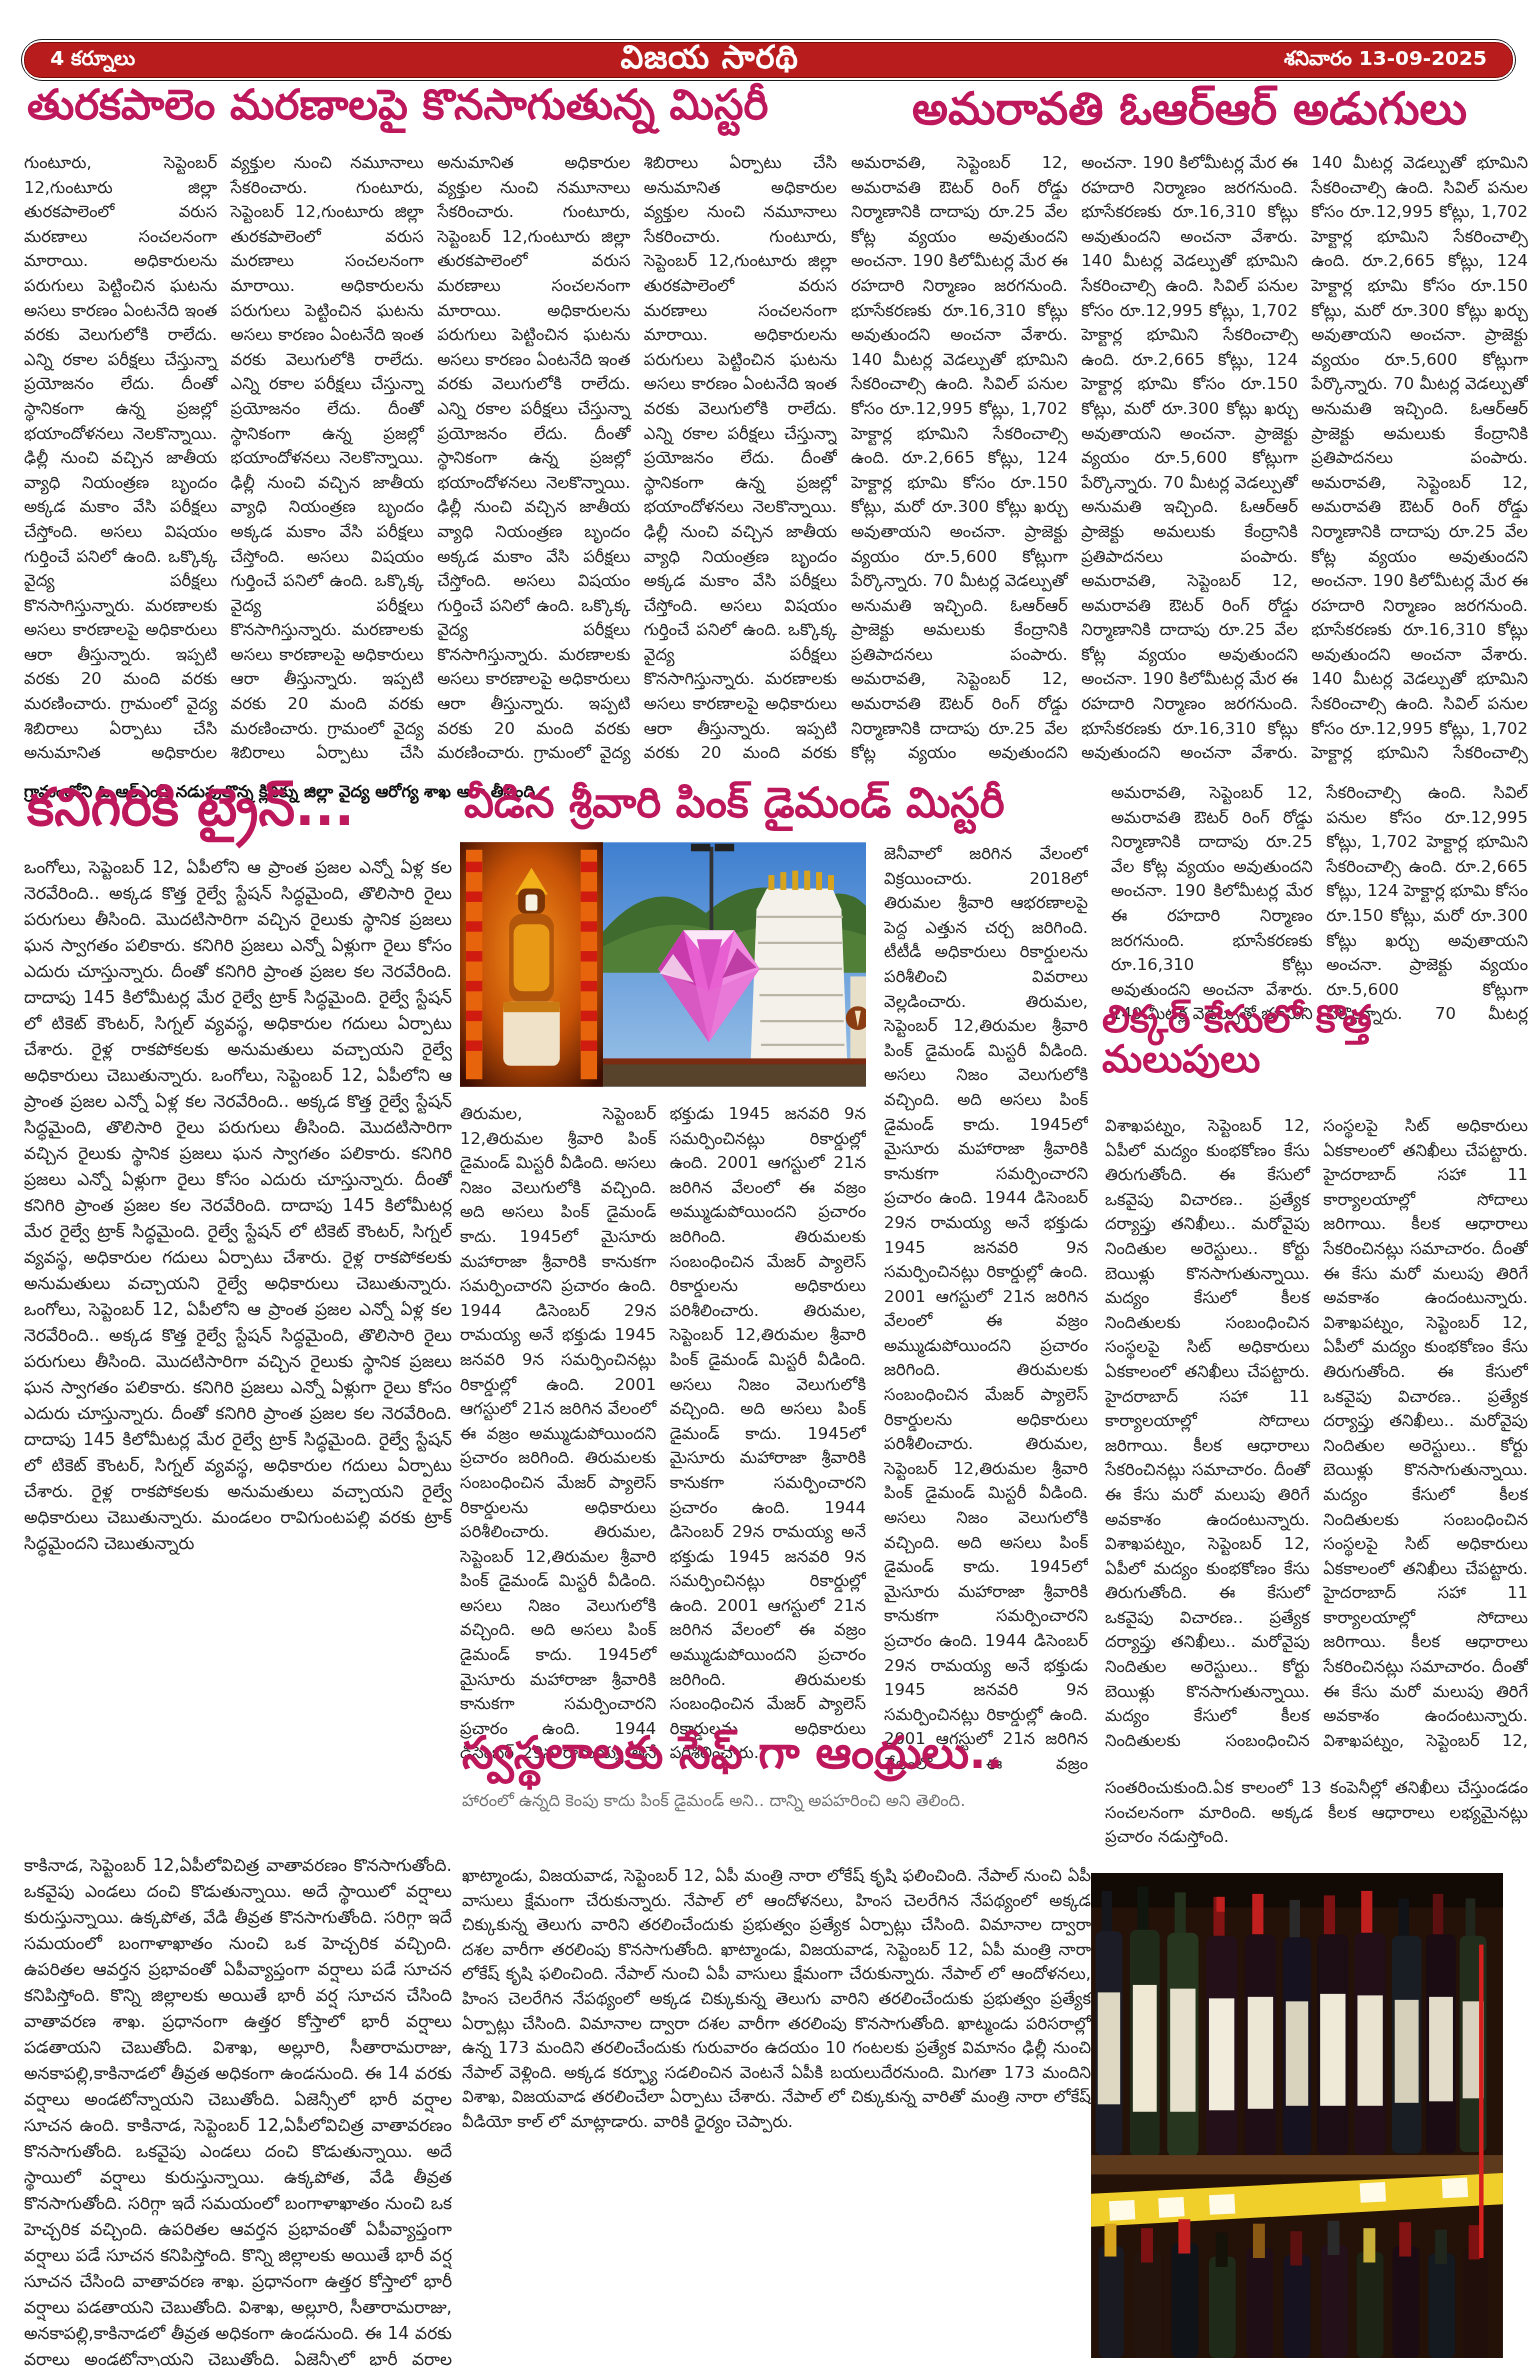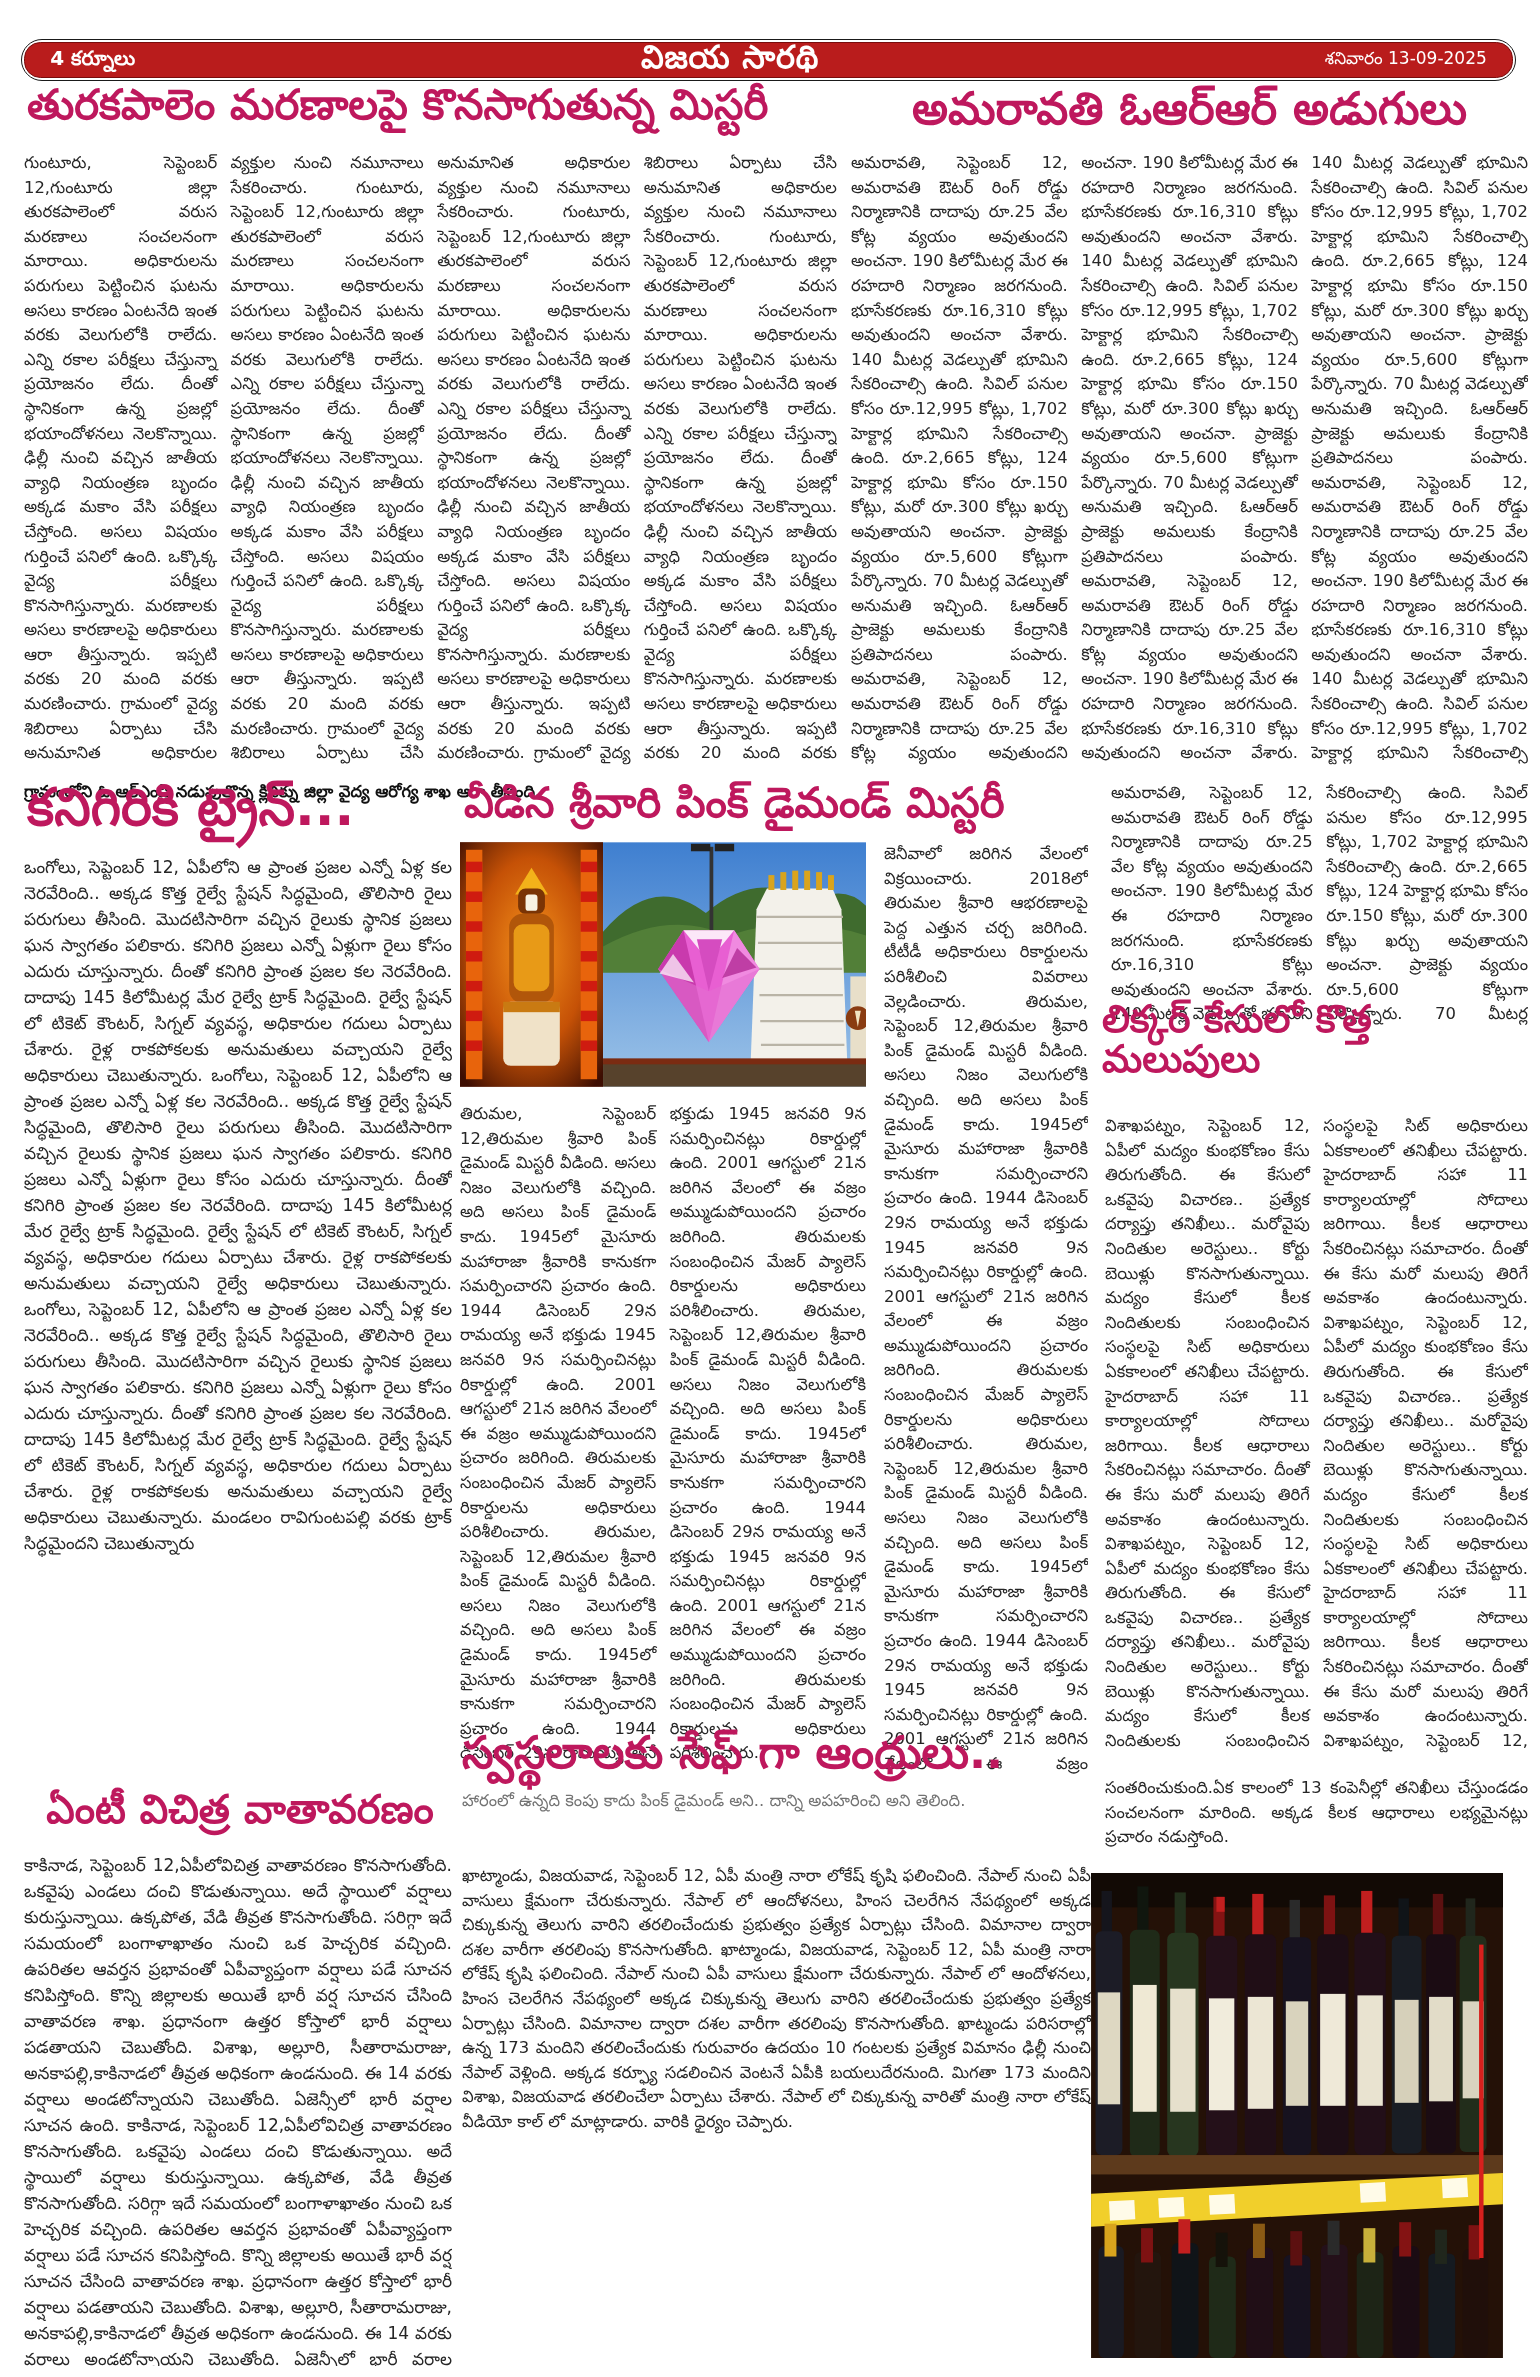--- a/index.html
+++ b/index.html
@@ -7,21 +7,21 @@
         font-family:"DejaVu Sans","Liberation Sans",sans-serif;color:#1c1c1c;overflow:hidden;}
   .abs{position:absolute;}
   
   .mast-outer{left:21px;top:39px;width:1495px;height:42px;border:1.5px solid #1a1a1a;border-radius:21px;
               background:#ffffff;box-sizing:border-box;padding:2.2px;}
   .mast-bar{width:100%;height:100%;background:#b91c1c;border:0.7px solid #7a0c0c;border-radius:16.4px;
             display:flex;align-items:center;justify-content:space-between;box-sizing:border-box;
             padding:0 25px;color:#ffffff;}
   .mast-left{font-size:20px;font-weight:700;}
   .mast-center{font-size:32px;font-weight:700;letter-spacing:0.7px;}
-  .mast-right{font-size:17px;font-weight:400;}
+  .mast-right{font-size:20px;font-weight:700;}
   
   .hl{font-weight:800;color:#be185d;line-height:1.05;letter-spacing:0;}
   .hl1{left:27px;top:83px;width:810px;height:61px;font-size:42px;}
   .hl2{left:851px;top:85px;width:677px;height:63px;font-size:45px;text-align:center;font-family:"DejaVu Serif","Liberation Serif",serif;}
   .hl-kanigiri{left:27px;top:780px;width:428px;height:66px;font-size:52px;}
   .hl-pink{left:464px;top:781px;width:638px;height:55px;font-size:42px;}
   .hl-liquor{left:1102px;top:1000px;width:426px;height:49px;font-size:38px;text-align:left;}
   .hl-weather{left:30px;top:1788px;width:420px;height:54px;font-size:40px;text-align:center;}
   .hl-nepal{left:462px;top:1729px;width:629px;height:61px;font-size:45px;}
   
@@ -285,21 +285,20 @@
           <rect x="461" y="478" width="16" height="46" fill="#20261c"></rect>
         <rect x="498" y="504" width="34" height="146" rx="8" fill="#200f0a"></rect>
           <rect x="506" y="472" width="15" height="46" fill="#7e1212"></rect>
       </g>
 
       <rect x="520" y="96" width="6" height="420" fill="#d6201d"></rect>
       <rect x="532" y="60" width="20" height="590" fill="#3a2villa" opacity="0"></rect>
     </svg>
   </div>
 
-  <div class="abs hl hl-weather">ఏంటీ విచిత్ర వాతావరణం</div>
   <div class="abs body-txt" style="left:24px;top:1852px;width:428px;height:514px;font-size:17px;line-height:26px;">
     <span>కాకినాడ, సెప్టెంబర్ 12,ఏపీలోవిచిత్ర వాతావరణం కొనసాగుతోంది. ఒకవైపు ఎండలు దంచి కొడుతున్నాయి. అదే స్థాయిలో వర్షాలు కురుస్తున్నాయి. ఉక్కపోత, వేడి తీవ్రత కొనసాగుతోంది. సరిగ్గా ఇదే సమయంలో బంగాళాఖాతం నుంచి ఒక హెచ్చరిక వచ్చింది. ఉపరితల ఆవర్తన ప్రభావంతో ఏపీవ్యాప్తంగా వర్షాలు పడే సూచన కనిపిస్తోంది. కొన్ని జిల్లాలకు అయితే భారీ వర్ష సూచన చేసింది వాతావరణ శాఖ. ప్రధానంగా ఉత్తర కోస్తాలో భారీ వర్షాలు పడతాయని చెబుతోంది. విశాఖ, అల్లూరి, సీతారామరాజు, అనకాపల్లి,కాకినాడలో తీవ్రత అధికంగా ఉండనుంది. ఈ 14 వరకు వర్షాలు అండటోన్నాయని చెబుతోంది. ఏజెన్సీలో భారీ వర్షాల సూచన ఉంది. కాకినాడ, సెప్టెంబర్ 12,ఏపీలోవిచిత్ర వాతావరణం కొనసాగుతోంది. ఒకవైపు ఎండలు దంచి కొడుతున్నాయి. అదే స్థాయిలో వర్షాలు కురుస్తున్నాయి. ఉక్కపోత, వేడి తీవ్రత కొనసాగుతోంది. సరిగ్గా ఇదే సమయంలో బంగాళాఖాతం నుంచి ఒక హెచ్చరిక వచ్చింది. ఉపరితల ఆవర్తన ప్రభావంతో ఏపీవ్యాప్తంగా వర్షాలు పడే సూచన కనిపిస్తోంది. కొన్ని జిల్లాలకు అయితే భారీ వర్ష సూచన చేసింది వాతావరణ శాఖ. ప్రధానంగా ఉత్తర కోస్తాలో భారీ వర్షాలు పడతాయని చెబుతోంది. విశాఖ, అల్లూరి, సీతారామరాజు, అనకాపల్లి,కాకినాడలో తీవ్రత అధికంగా ఉండనుంది. ఈ 14 వరకు వర్షాలు అండటోన్నాయని చెబుతోంది. ఏజెన్సీలో భారీ వర్షాల సూచన ఉంది. </span>
     
   </div>
 
   <div class="abs hl hl-nepal">స్వస్థలాలకు సేఫ్ గా ఆంధ్రులు..</div>
   <div class="abs body-txt" style="left:462px;top:1864px;width:629px;height:417px;">
     <span>ఖాట్మాండు, విజయవాడ, సెప్టెంబర్ 12,  ఏపీ మంత్రి నారా లోకేష్ కృషి ఫలించింది. నేపాల్ నుంచి ఏపీ వాసులు క్షేమంగా చేరుకున్నారు. నేపాల్ లో ఆందోళనలు, హింస చెలరేగిన నేపథ్యంలో అక్కడ చిక్కుకున్న తెలుగు వారిని తరలించేందుకు ప్రభుత్వం ప్రత్యేక ఏర్పాట్లు చేసింది. విమానాల ద్వారా దశల వారీగా తరలింపు కొనసాగుతోంది. ఖాట్మాండు, విజయవాడ, సెప్టెంబర్ 12,  ఏపీ మంత్రి నారా లోకేష్ కృషి ఫలించింది. నేపాల్ నుంచి ఏపీ వాసులు క్షేమంగా చేరుకున్నారు. నేపాల్ లో ఆందోళనలు, హింస చెలరేగిన నేపథ్యంలో అక్కడ చిక్కుకున్న తెలుగు వారిని తరలించేందుకు ప్రభుత్వం ప్రత్యేక ఏర్పాట్లు చేసింది. విమానాల ద్వారా దశల వారీగా తరలింపు కొనసాగుతోంది. </span>
     <span>ఖాట్మండు పరిసరాల్లో ఉన్న 173 మందిని తరలించేందుకు గురువారం ఉదయం 10 గంటలకు ప్రత్యేక విమానం ఢిల్లీ నుంచి నేపాల్ వెళ్లింది. అక్కడ కర్ఫ్యూ సడలించిన వెంటనే ఏపీకి బయలుదేరనుంది. మిగతా 173 మందిని విశాఖ, విజయవాడ తరలించేలా ఏర్పాటు చేశారు. నేపాల్ లో చిక్కుకున్న వారితో మంత్రి నారా లోకేష్ వీడియో కాల్ లో మాట్లాడారు. వారికి ధైర్యం చెప్పారు.</span>
   </div>

